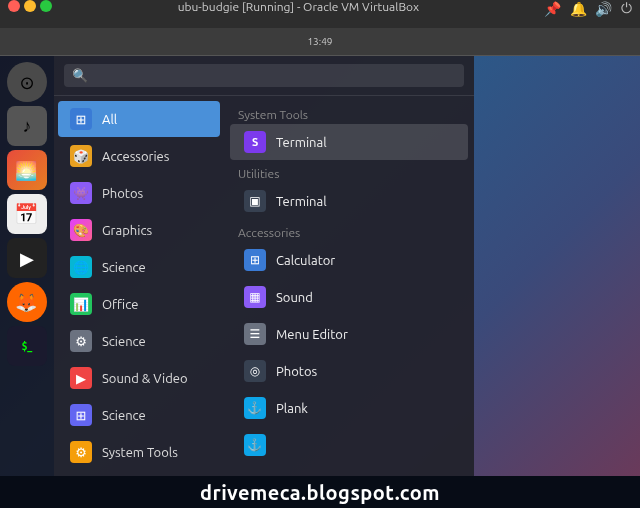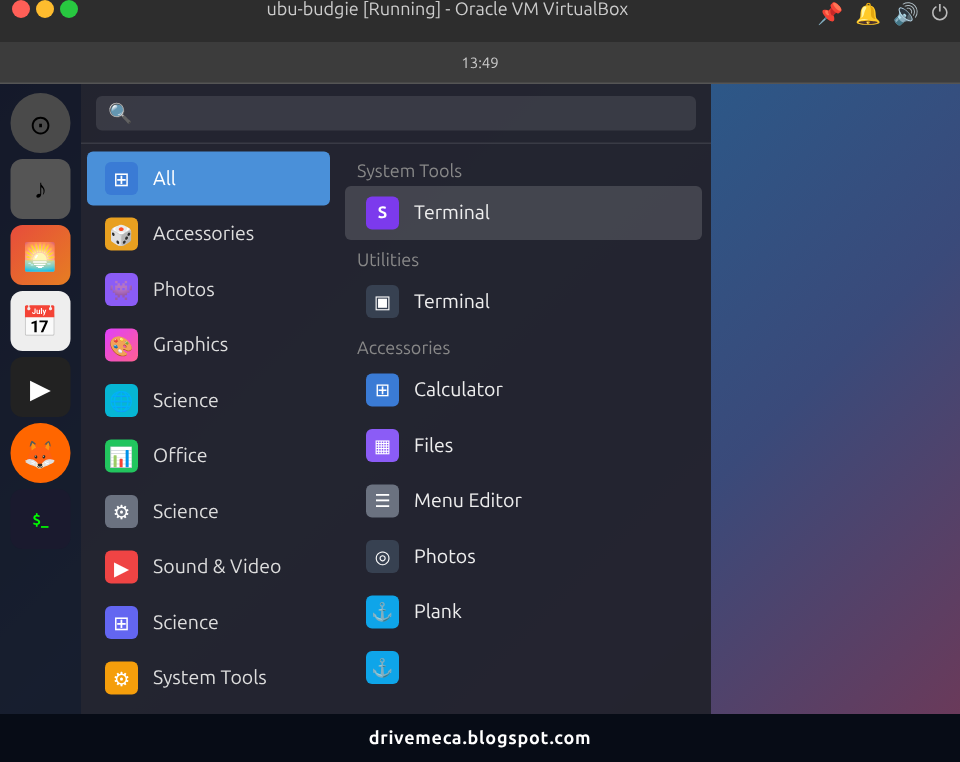--- a/index.html
+++ b/index.html
@@ -214,21 +214,21 @@
     
     .watermark-bar {
       height: 32px;
       background: rgba(0,0,0,0.7);
       display: flex;
       align-items: center;
       justify-content: center;
     }
     .watermark-text {
       color: #fff;
-      font-size: 12px;
+      font-size: 20px;
       font-weight: bold;
       letter-spacing: 0.5px;
     }
 
     
     .icon-blue { background: #3a7bd5; color: #fff; }
     .icon-orange { background: #e8a020; color: #fff; }
     .icon-purple { background: #8b5cf6; color: #fff; }
     .icon-green { background: #22c55e; color: #fff; }
     .icon-red { background: #ef4444; color: #fff; }
@@ -364,21 +364,21 @@
 
         <div class="section-header">Accessories</div>
 
         <div class="app-item">
           <div class="app-icon icon-blue" style="font-size:12px;">⊞</div>
           <span>Calculator</span>
         </div>
 
         <div class="app-item">
           <div class="app-icon icon-purple" style="font-size:12px;">▦</div>
-          <span>Files</span>
+          <span>Sound</span>
         </div>
 
         <div class="app-item">
           <div class="app-icon icon-gray" style="font-size:12px;">☰</div>
           <span>Menu Editor</span>
         </div>
 
         <div class="app-item">
           <div class="app-icon icon-dark" style="font-size:12px;">◎</div>
           <span>Photos</span>

